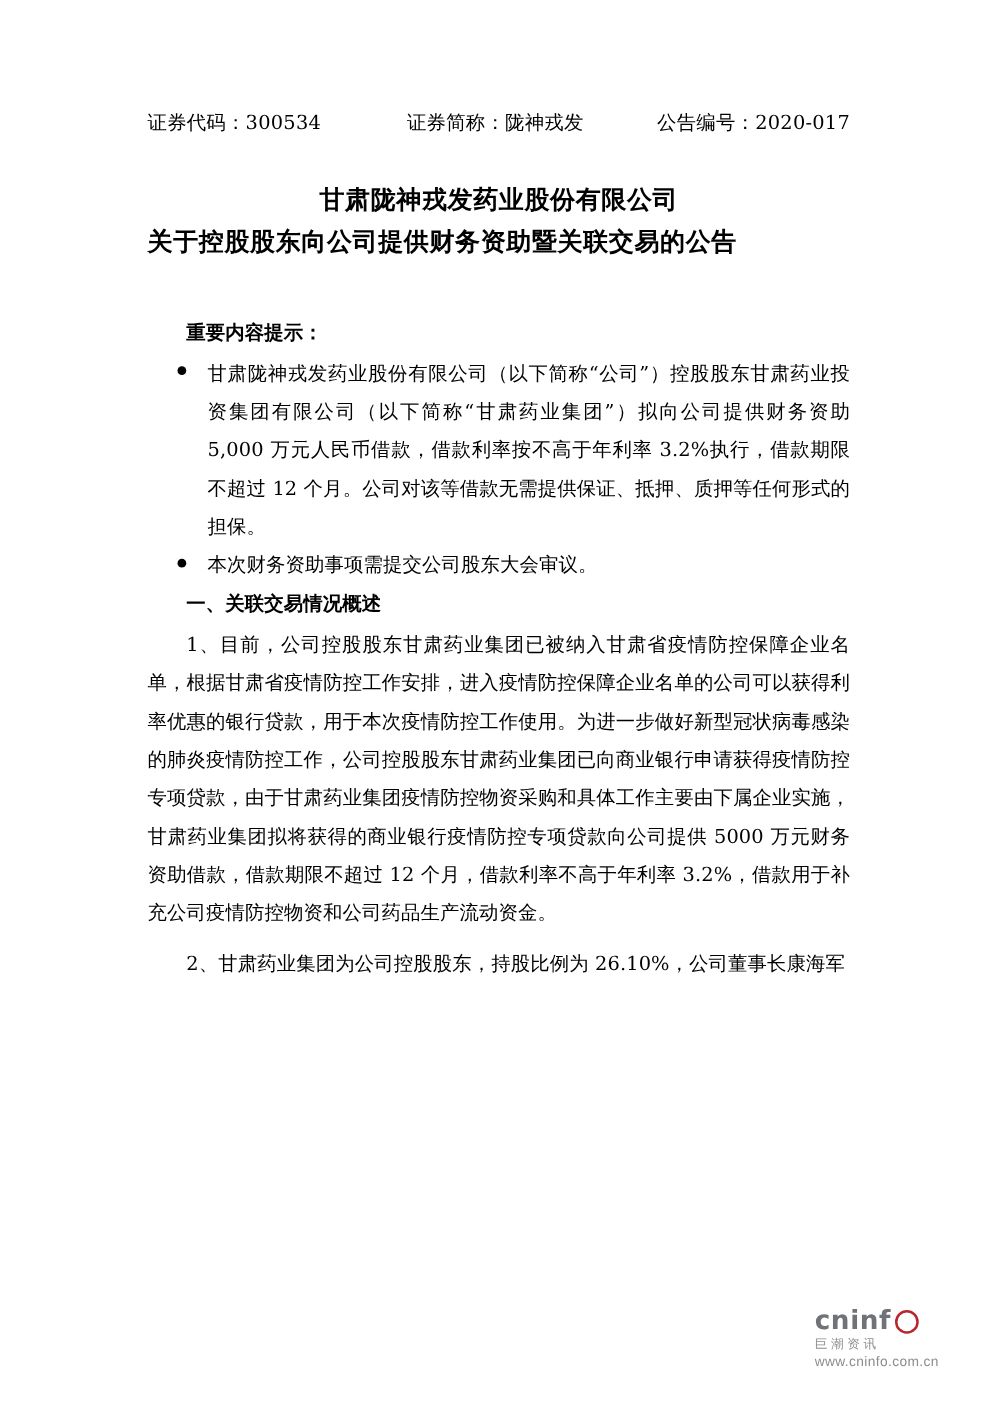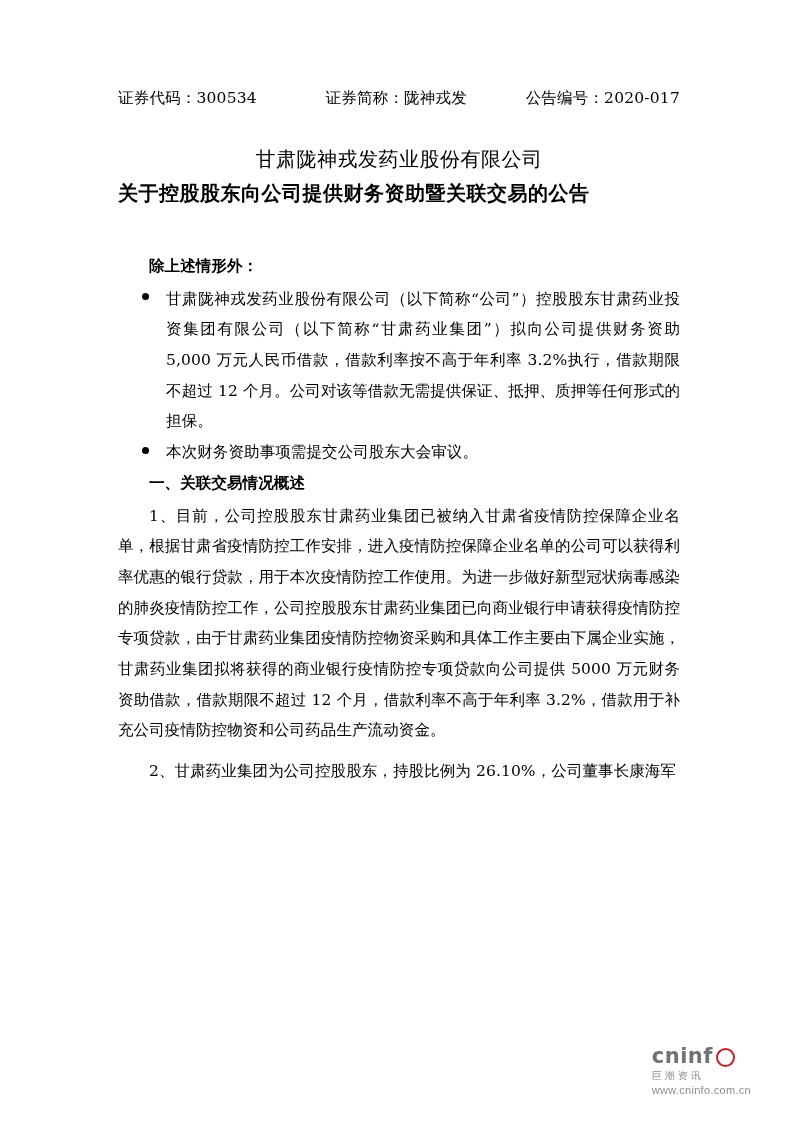--- a/index.html
+++ b/index.html
@@ -34,21 +34,21 @@
   .header-row > div {
     white-space: nowrap;
   }
   .header-code { margin-right: 10px; }
   .header-abbr { margin-left: 6px; text-align: center; }
   .header-notice { margin-left: 6px; }
 
   .title-main {
     text-align: center;
     font-size: 20px;
-    font-weight: normal;
+    font-weight: bold;
     letter-spacing: 0.5px;
     line-height: 1.6;
     margin: 6px 0 2px 0;
   }
   .title-sub {
     font-size: 20px;
     font-weight: bold;
     letter-spacing: 0.5px;
     line-height: 1.6;
     margin: 0 0 18px 0;
@@ -157,21 +157,21 @@
     <div class="header-abbr">证券简称：陇神戎发</div>
     <div class="header-notice">公告编号：2020-017</div>
   </div>
 
   <div class="title-main">甘肃陇神戎发药业股份有限公司</div>
   <div class="title-sub">关于控股股东向公司提供财务资助暨关联交易的公告</div>
 
 
   <div class="gap-sm"></div>
 
-  <p class="section-label">除上述情形外：</p>
+  <p class="section-label">重要内容提示：</p>
 
   <p class="bullet-item">
     <span class="dot"></span>
     <span class="btext">甘肃陇神戎发药业股份有限公司（以下简称“公司”）控股股东甘肃药业投资集团有限公司（以下简称“甘肃药业集团”）拟向公司提供财务资助 5,000 万元人民币借款，借款利率按不高于年利率 3.2%执行，借款期限不超过 12 个月。公司对该等借款无需提供保证、抵押、质押等任何形式的担保。</span>
   </p>
 
 
   <p class="bullet-item">
     <span class="dot"></span>
     <span class="btext">本次财务资助事项需提交公司股东大会审议。</span>

